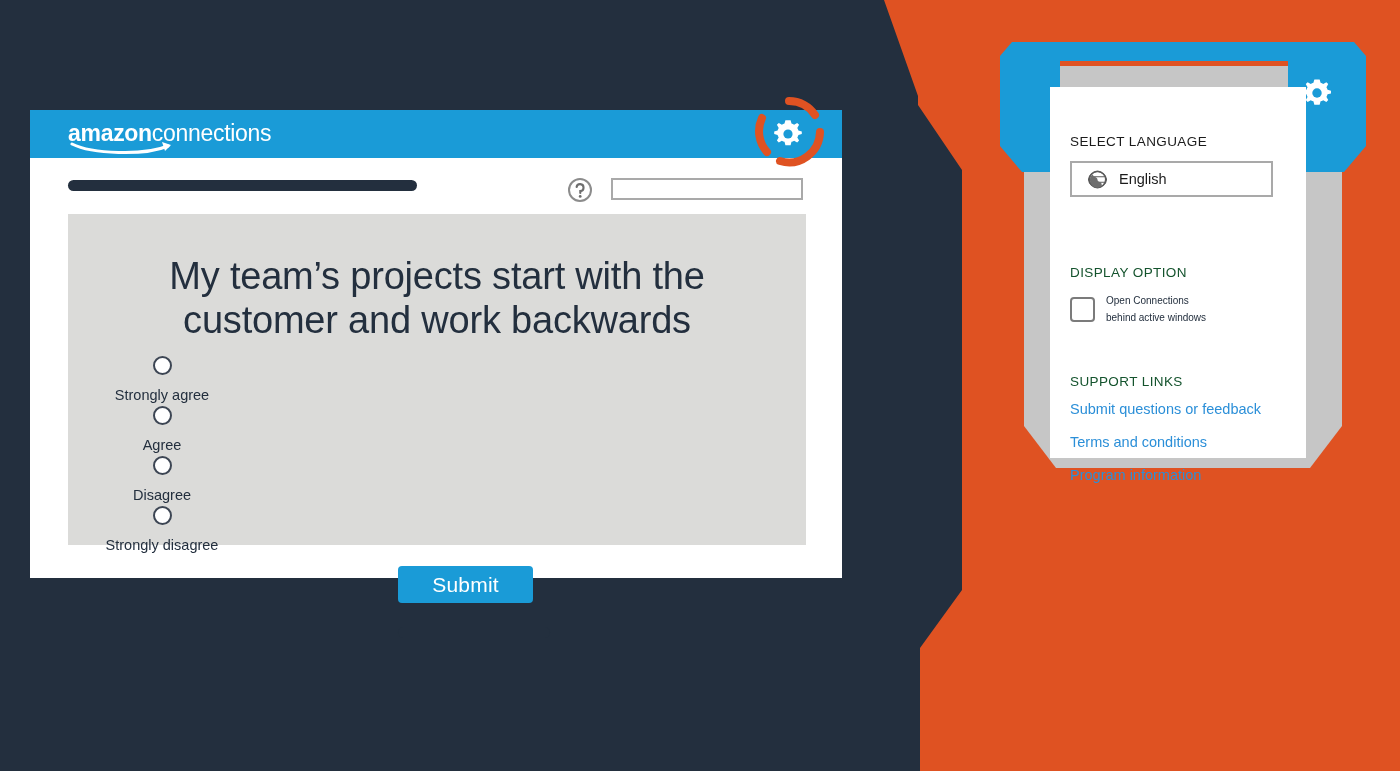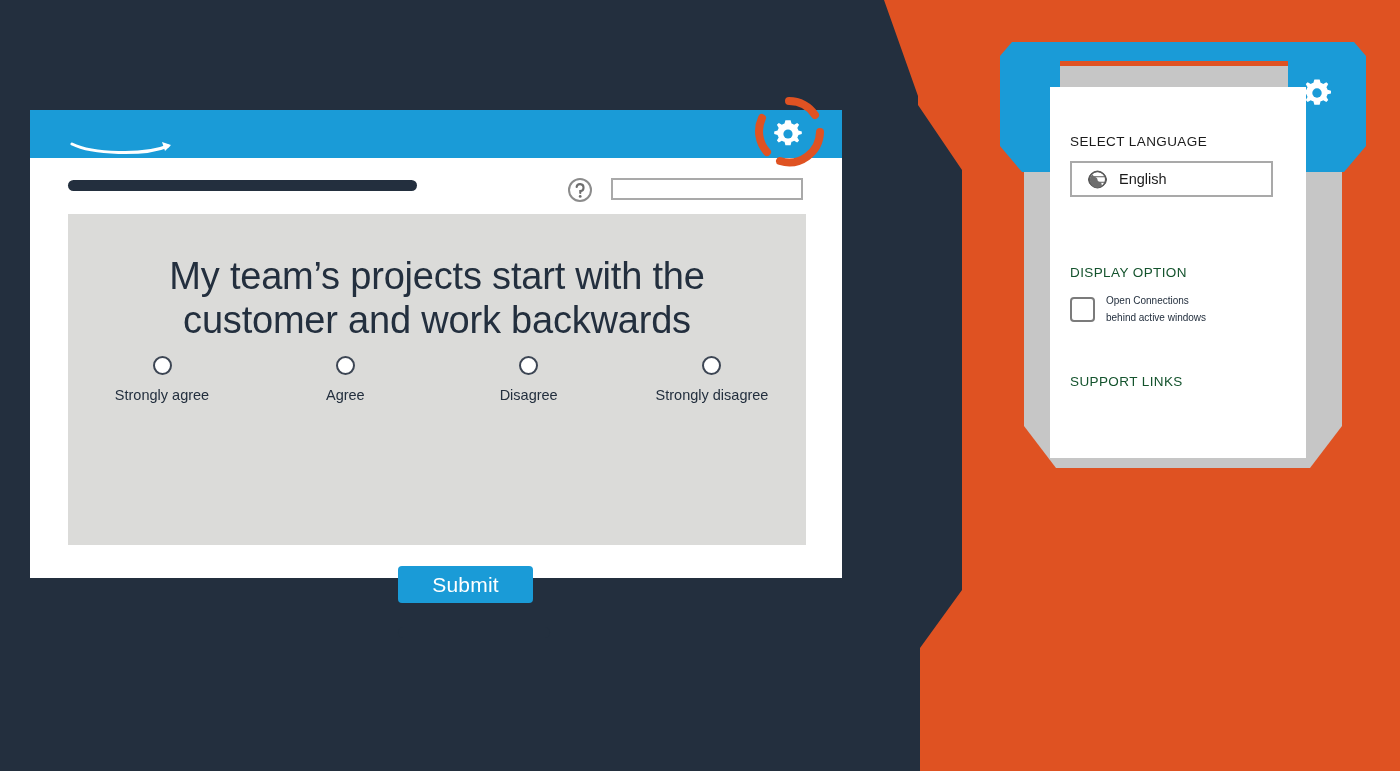--- a/index.html
+++ b/index.html
@@ -146,20 +146,21 @@
     letter-spacing: -0.2px;
   }
   .options-row {
     position: absolute;
     left: 30px;
     top: 142px;
     width: 678px;
     display: flex;
     justify-content: space-between;
     align-items: flex-start;
+    flex-direction: column;
   }
   .option {
     width: 128px;
     display: flex;
     flex-direction: column;
     align-items: center;
     cursor: pointer;
   }
   .option .radio {
     width: 19px;
@@ -311,20 +312,23 @@
 
 <div id="stage">
 
   <svg class="orange-shape" viewBox="0 0 1400 771" preserveAspectRatio="none">
     <path d="M884,0 L1400,0 L1400,771 L920,771 L920,648 L962,590 L962,170 L918,105 L918,96 Z" fill="#DF5222"></path>
   </svg>
 
   <div class="window-card">
 
     <div class="window-header">
+      <div class="brand">
+        <span class="b-amazon">amazon</span><span class="b-connections">connections</span>
+      </div>
       <svg class="smile" viewBox="0 0 116 14">
         <path d="M2,3 C22,13 74,15 98,5" stroke="#ffffff" stroke-width="3" fill="none" stroke-linecap="round"></path>
         <path d="M92,1 L101,4 L95,10 Z" fill="#ffffff"></path>
       </svg>
 
       <svg class="highlight-ring" viewBox="0 0 72 72">
         <path d="M36,5 a31,31 0 0,1 26,14" stroke="#DF5222" stroke-width="8" fill="none" stroke-linecap="round"></path>
         <path d="M67,36 a31,31 0 0,1 -40,29" stroke="#DF5222" stroke-width="8" fill="none" stroke-linecap="round"></path>
         <path d="M14,56 a31,31 0 0,1 -5,-34" stroke="#DF5222" stroke-width="8" fill="none" stroke-linecap="round"></path>
       </svg>
@@ -410,18 +414,23 @@
         <div class="checkbox-row">
           <span class="cb"></span>
           <span class="cb-label">Open Connections
 behind active windows</span>
         </div>
 
         <div class="sec-gap-2"></div>
 
         <div class="sec-title muted">SUPPORT LINKS</div>
 
+        <div class="links">
+          <a class="link">Submit questions or feedback</a>
+          <a class="link">Terms and conditions</a>
+          <a class="link">Program information</a>
+        </div>
 
       </div>
     </div>
   </div>
 
 </div>
 
 </body></html>

